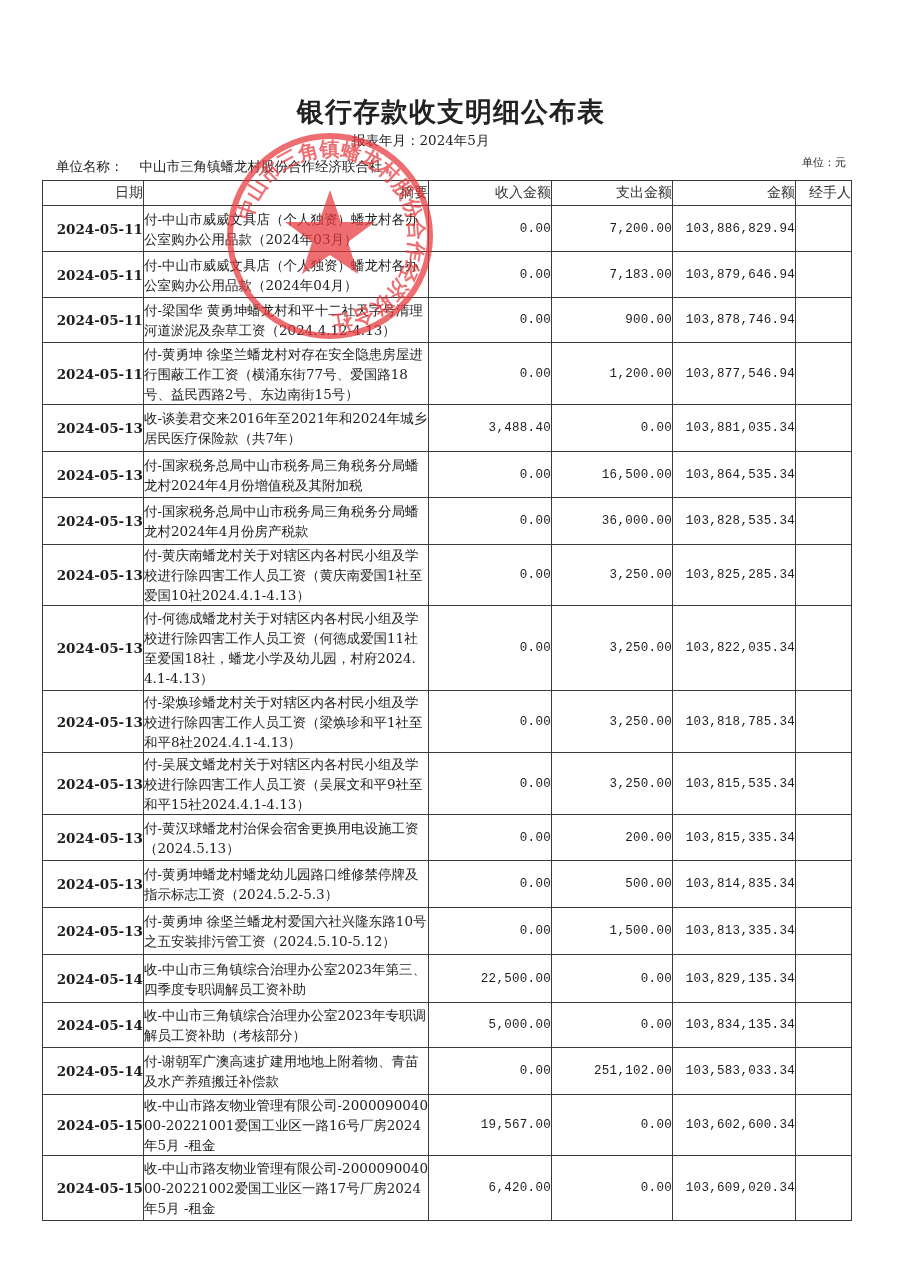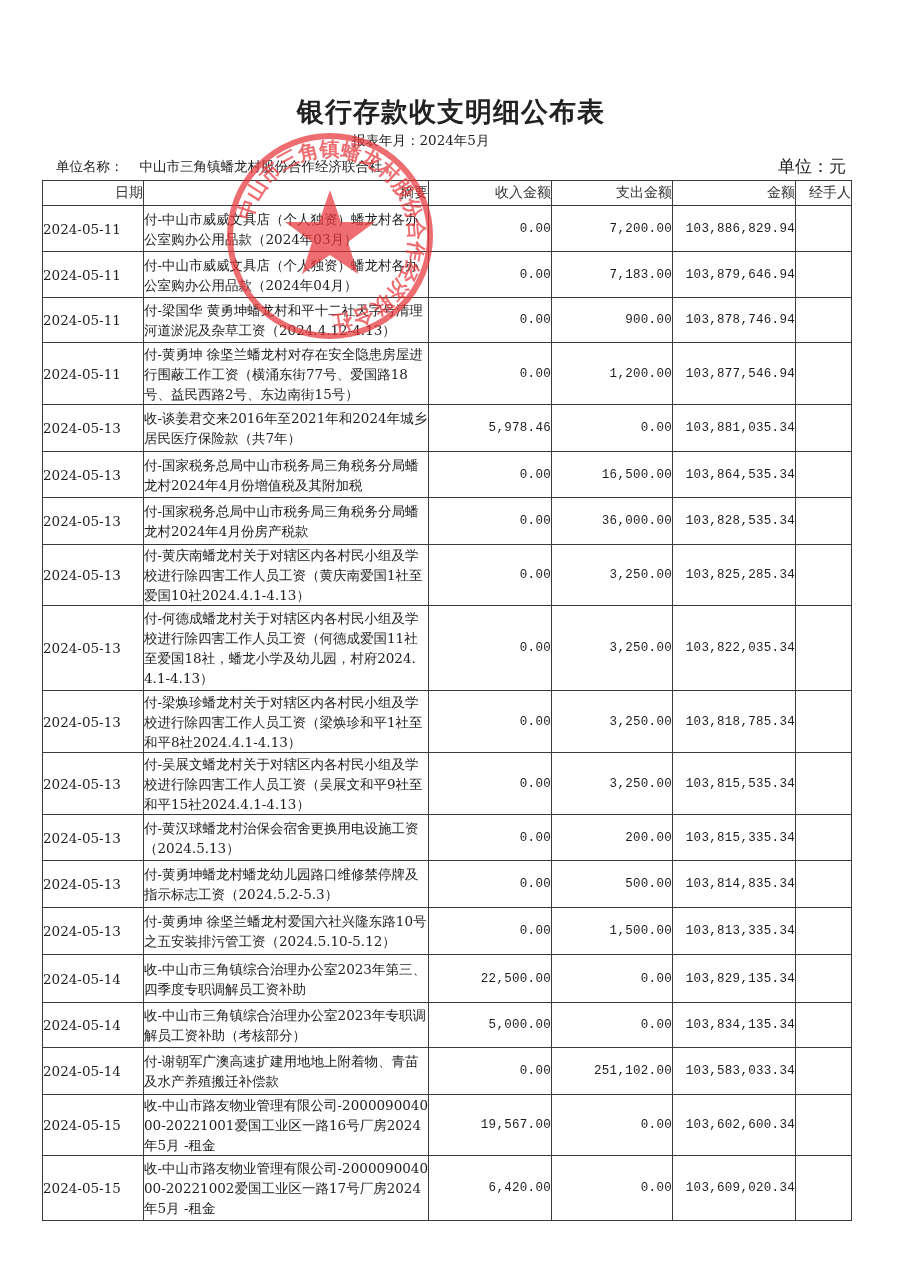--- a/index.html
+++ b/index.html
@@ -13,31 +13,31 @@
     font-family:"DejaVu Sans","Liberation Sans",sans-serif;
   }
   .period {
     position:absolute; left:352px; top:132px; font-size:13.5px;
   }
   .unit-name {
     position:absolute; left:56px; top:158px; font-size:13.5px;font-family:Liberation Mono, monospace;
   }
   .unit-name .lbl { margin-right:16px; }
   .currency {
-    position:absolute; right:62px; top:155px; font-size:17px;font-family:Liberation Mono, monospace;
+    position:absolute; right:62px; top:155px; font-size:11px;font-family:Liberation Mono, monospace;
   }
   table.ledger {
     position:absolute; left:42px; top:180px; border-collapse:collapse;
     table-layout:fixed; font-size:13.5px;
   }
   table.ledger td, table.ledger th {
     border:1.5px solid #3a3a3a; padding:0; vertical-align:middle;
   }
   table.ledger th { height:24px; font-weight:normal; text-align:right; color:#333; font-size:14px; }
-  td.date { text-align:left; }
+  td.date { text-align:right;font-weight:bold; }
   td.summary { text-align:left; padding:2px 3px 2px 4px; line-height:20px; word-break:break-all; }
   td.num { text-align:right; vertical-align:bottom; padding:0 2px 4px 0; font-family:Liberation Mono, monospace; font-size:12.5px; letter-spacing:0.3px; }
   td.handler { }
   .stamp {
     position:absolute; left:222px; top:128px; width:216px; height:216px;
     pointer-events:none; opacity:0.72;
   }
 </style>
 </head>
 <body>
@@ -95,21 +95,21 @@
         <td class="date">2024-05-11</td>
         <td class="summary">付-黄勇坤 徐坚兰蟠龙村对存在安全隐患房屋进行围蔽工作工资（横涌东街77号、爱国路18号、益民西路2号、东边南街15号）</td>
         <td class="num">0.00</td>
         <td class="num">1,200.00</td>
         <td class="num">103,877,546.94</td>
         <td class="handler"></td>
       </tr>
       <tr style="height: 47px;">
         <td class="date">2024-05-13</td>
         <td class="summary">收-谈姜君交来2016年至2021年和2024年城乡居民医疗保险款（共7年）</td>
-        <td class="num">5,978.46</td>
+        <td class="num">3,488.40</td>
         <td class="num">0.00</td>
         <td class="num">103,881,035.34</td>
         <td class="handler"></td>
       </tr>
       <tr style="height: 46px;">
         <td class="date">2024-05-13</td>
         <td class="summary">付-国家税务总局中山市税务局三角税务分局蟠龙村2024年4月份增值税及其附加税</td>
         <td class="num">0.00</td>
         <td class="num">16,500.00</td>
         <td class="num">103,864,535.34</td>

